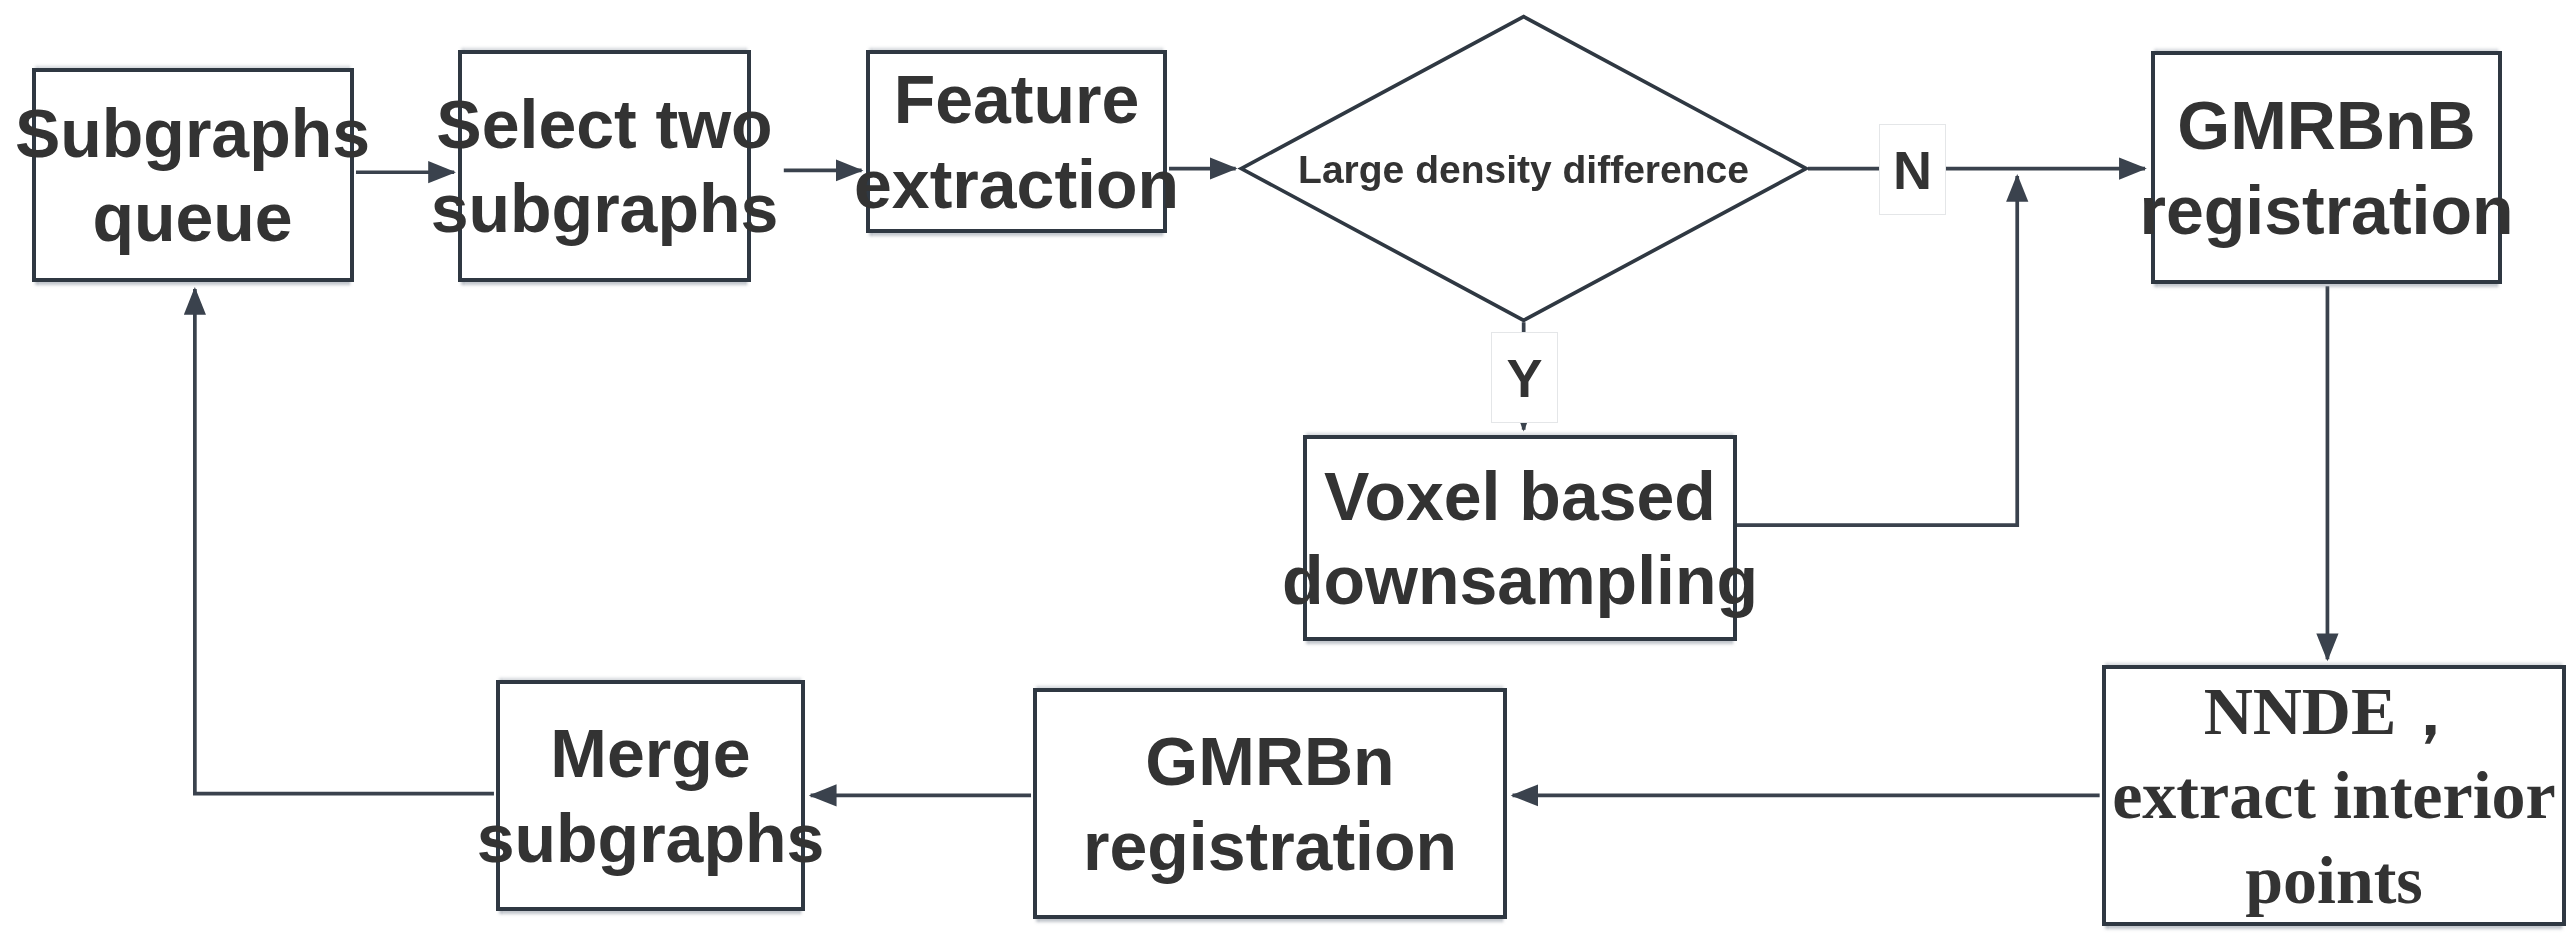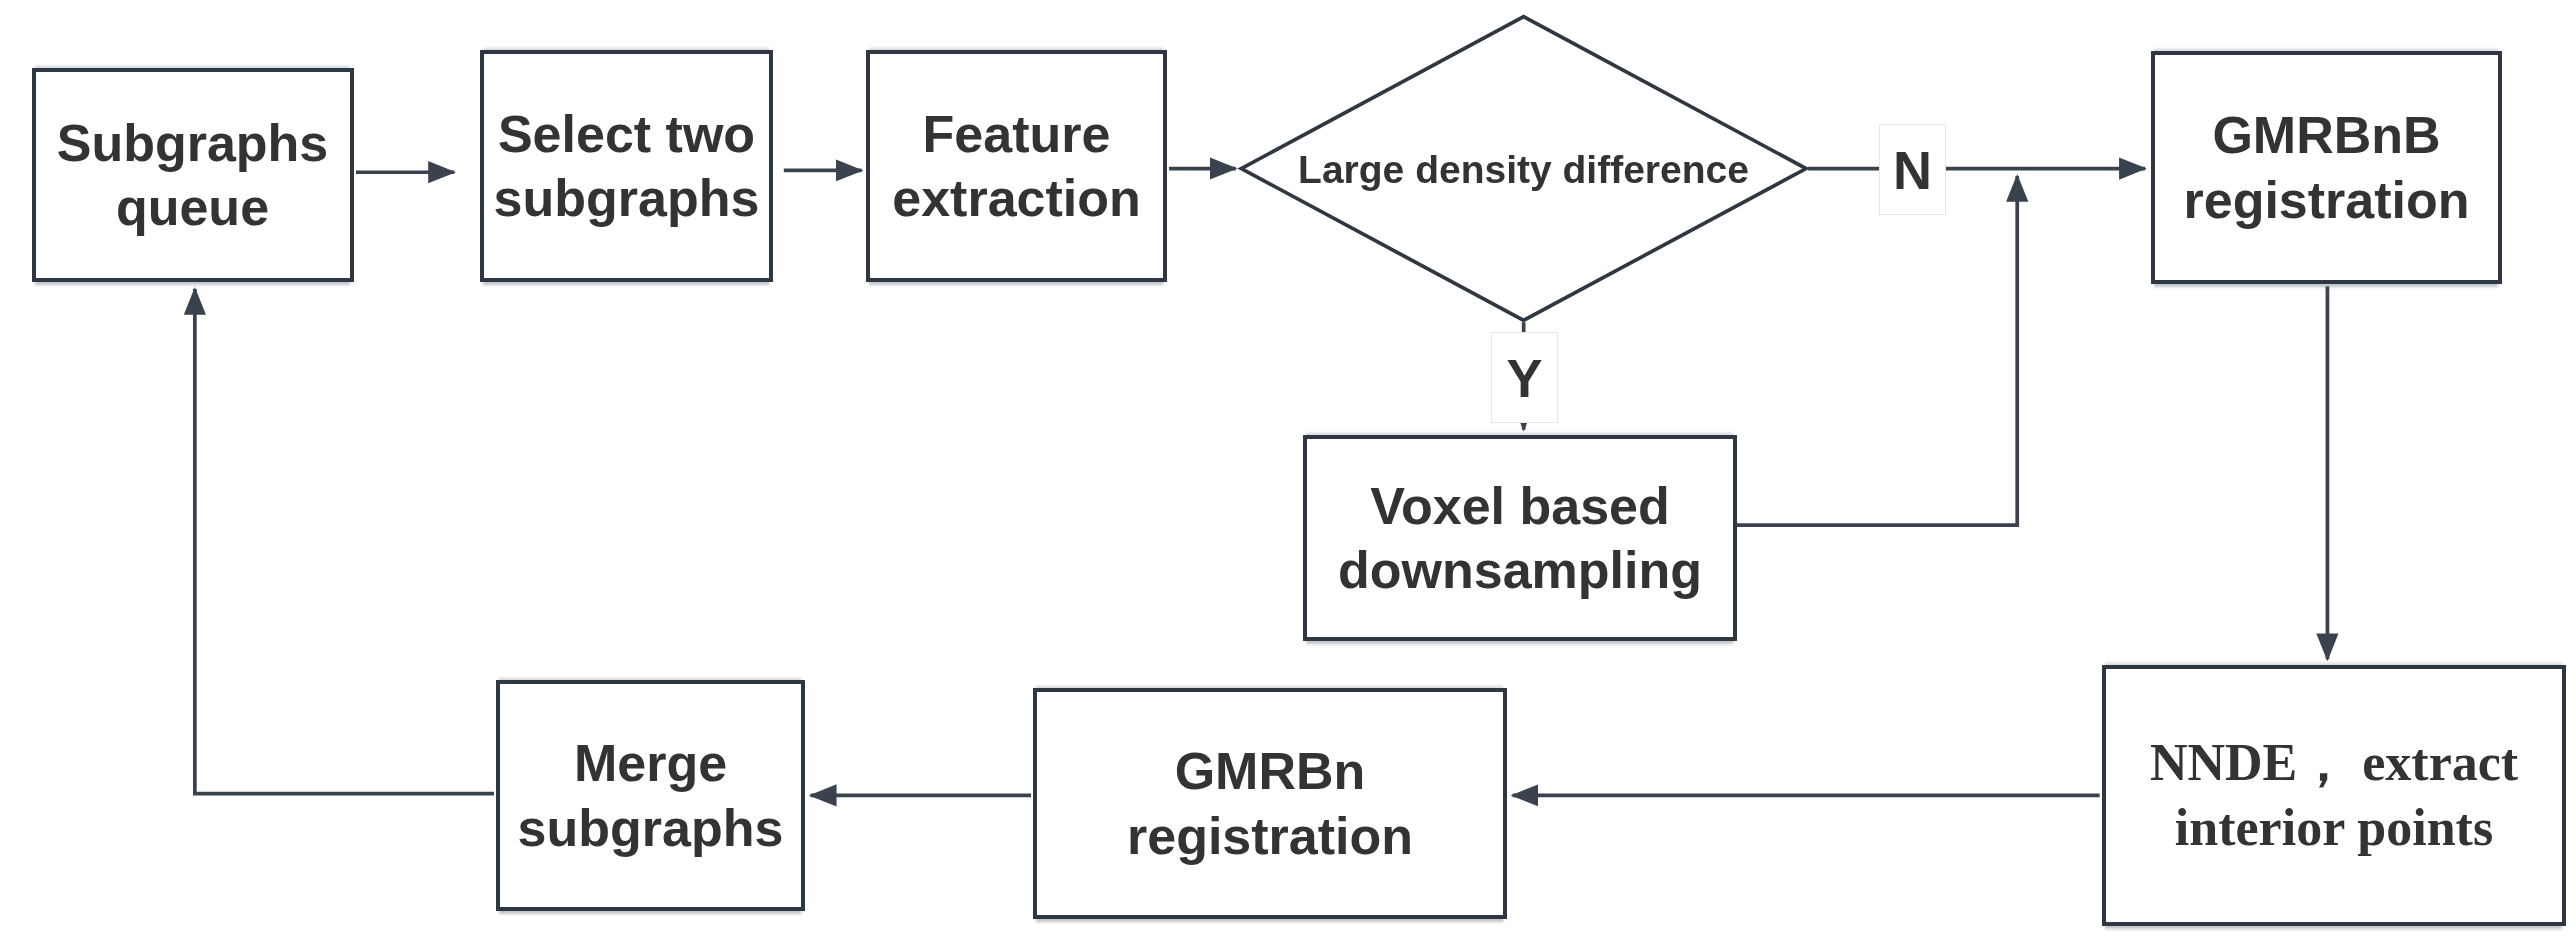--- a/index.html
+++ b/index.html
@@ -21,21 +21,21 @@
   .arrowhead{fill:var(--line);}
   .decision-shape{fill:#ffffff;stroke:var(--border);stroke-width:4;}
   .node{
     position:absolute;
     box-sizing:border-box;
     background:#ffffff;
     border:4.6px solid var(--border);
     display:flex;align-items:center;justify-content:center;
     text-align:center;
     font-weight:bold;
-    font-size:52px;line-height:1.24;
+    font-size:68px;line-height:1.24;
     color:var(--text);
     box-shadow:0 5.6px 2.8px -2.8px rgba(115,125,140,.5), 0 -4.6px 2.8px -2.8px rgba(115,125,140,.35);
   }
   .node .node-label{display:block;padding:0 5.6px;}
   .decision-label{
     position:absolute;
     display:flex;align-items:center;justify-content:center;
     text-align:center;
     font-weight:bold;
     font-size:39px;line-height:1.26;
@@ -74,25 +74,25 @@
     <path class="edge" d="M1113 859 L875 859" marker-end="url(#ah)"></path>
     <path class="edge" d="M533 857 L210 857 L210 312" marker-end="url(#ah)"></path>
 
     <polygon class="decision-shape" points="1340,182 1645,18 1950,182 1645,346"></polygon>
   </svg>
 
   <div class="node" style="left:31.5px;top:68px;width:322px;height:214px;">
     <span class="node-label">Subgraphs queue</span>
   </div>
 
-  <div class="node" style="left:480px;top:50px;width:293px;height:232px;">
+  <div class="node" style="left:458px;top:50px;width:293px;height:232px;">
     <span class="node-label">Select two subgraphs</span>
   </div>
 
-  <div class="node" style="left:866px;top:50px;width:301px;height:232px;">
+  <div class="node" style="left:866px;top:50px;width:301px;height:183px;">
     <span class="node-label">Feature extraction</span>
   </div>
 
   <div class="decision-label" style="left:1264px;top:79px;width:519px;height:181px;">
     <span class="node-label">Large density difference</span>
   </div>
 
   <div class="node" style="left:2151px;top:51px;width:351px;height:233px;">
     <span class="node-label">GMRBnB registration</span>
   </div>

